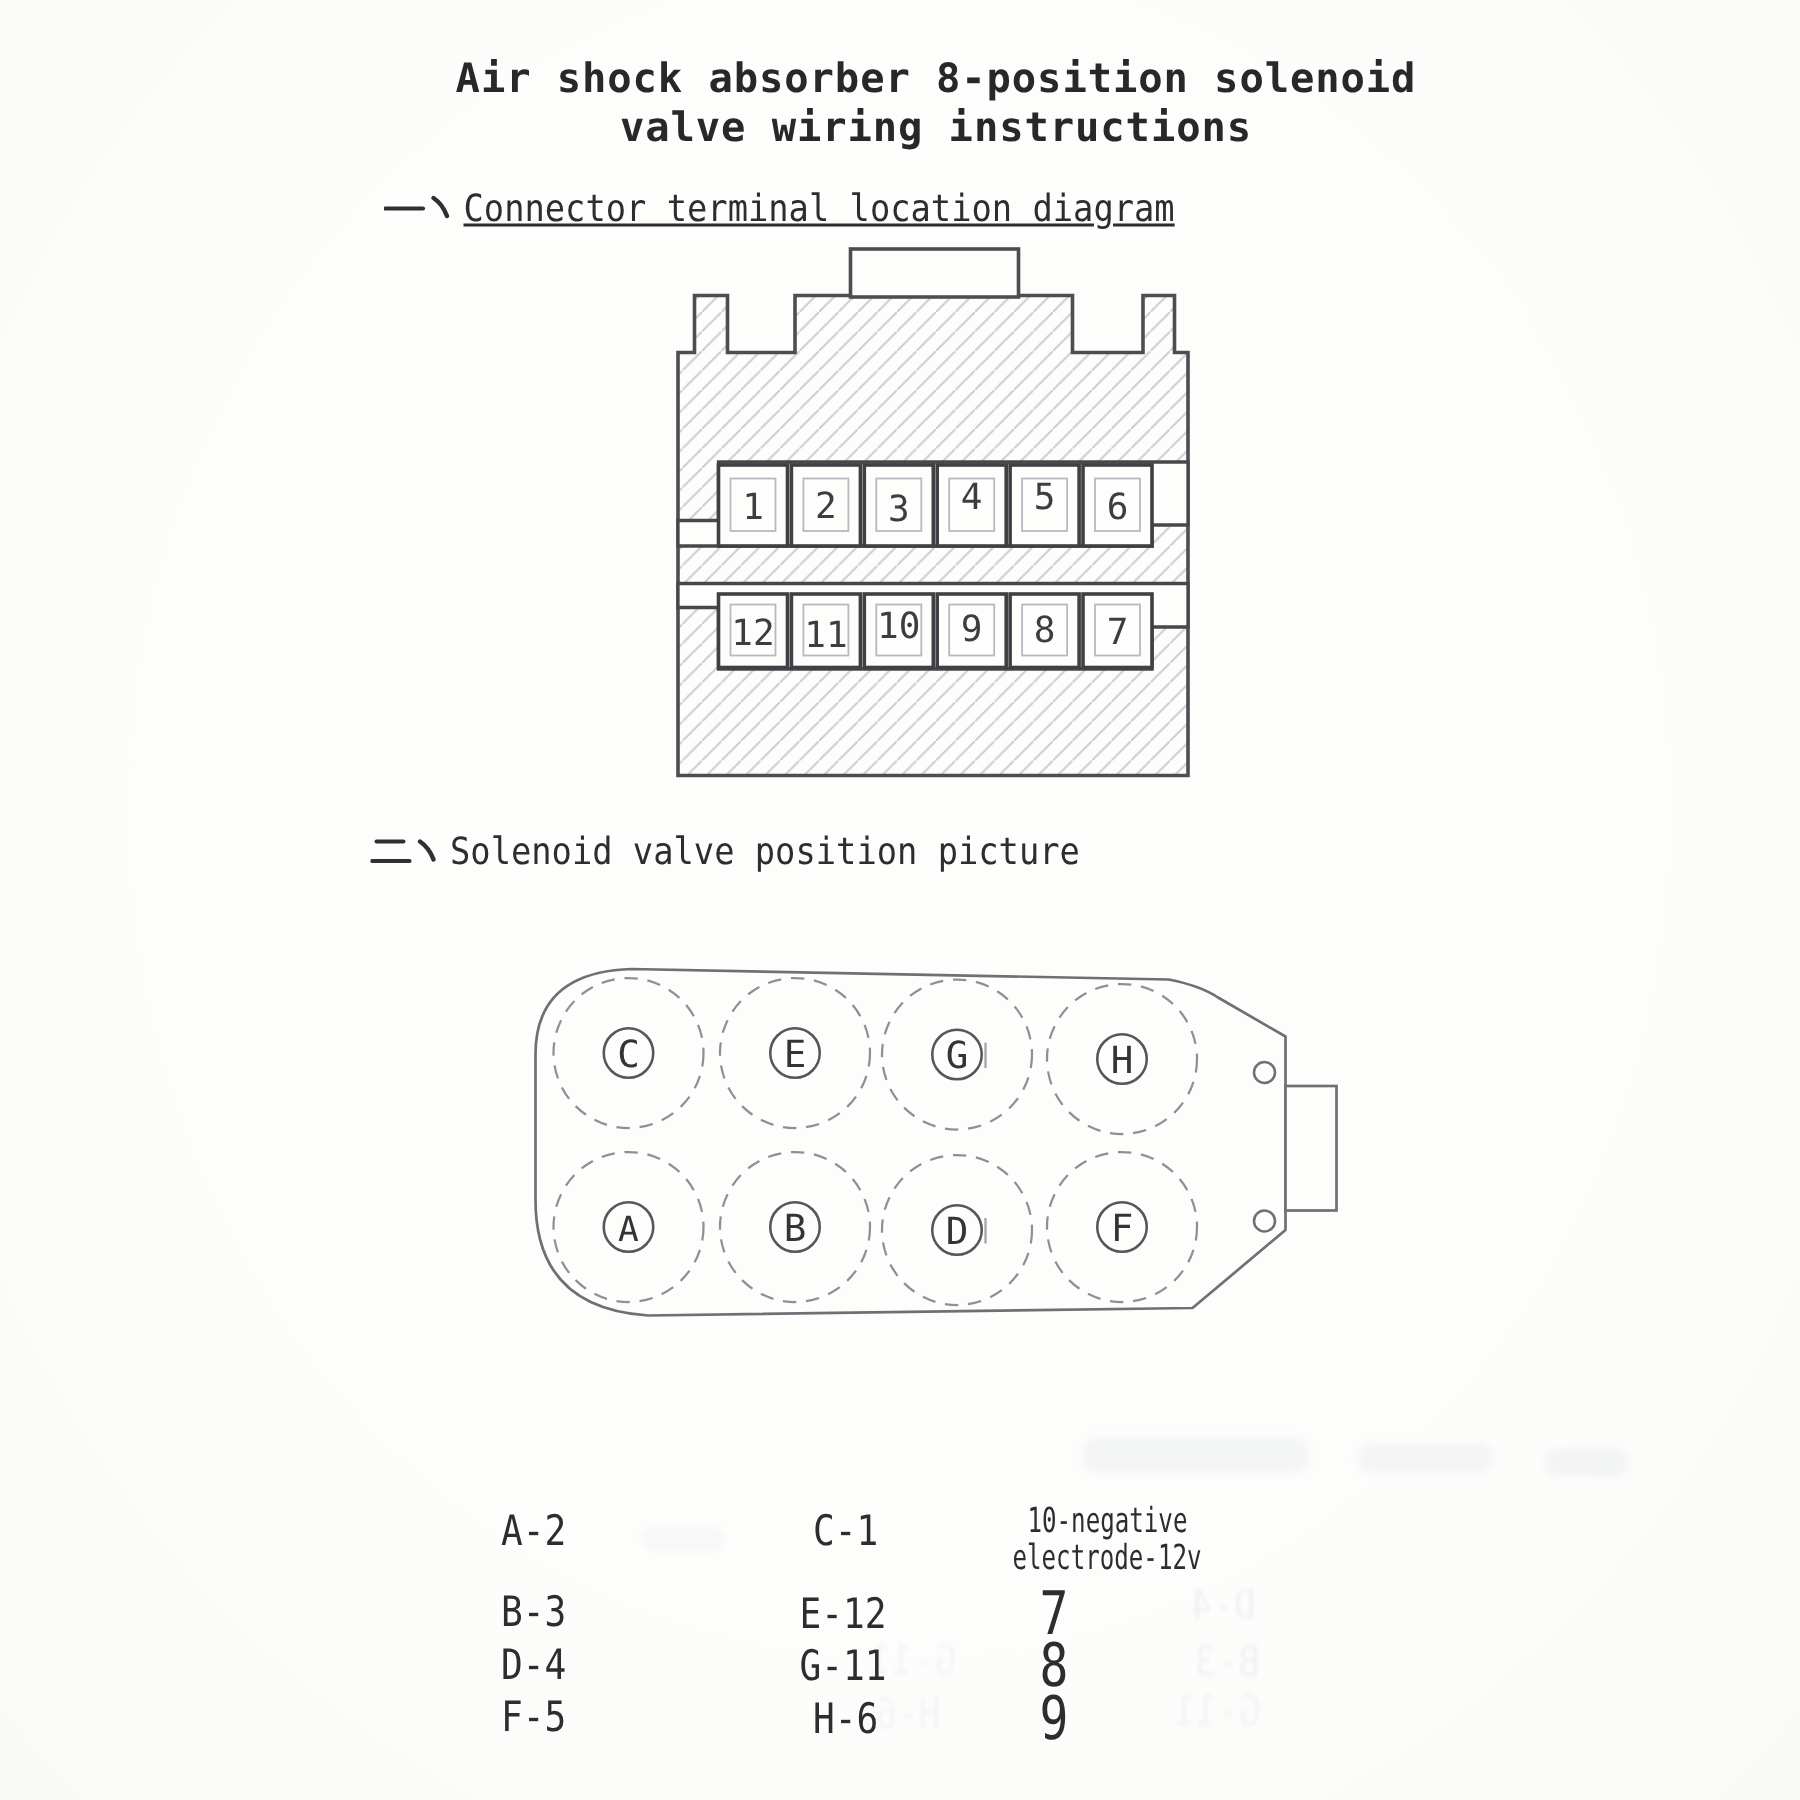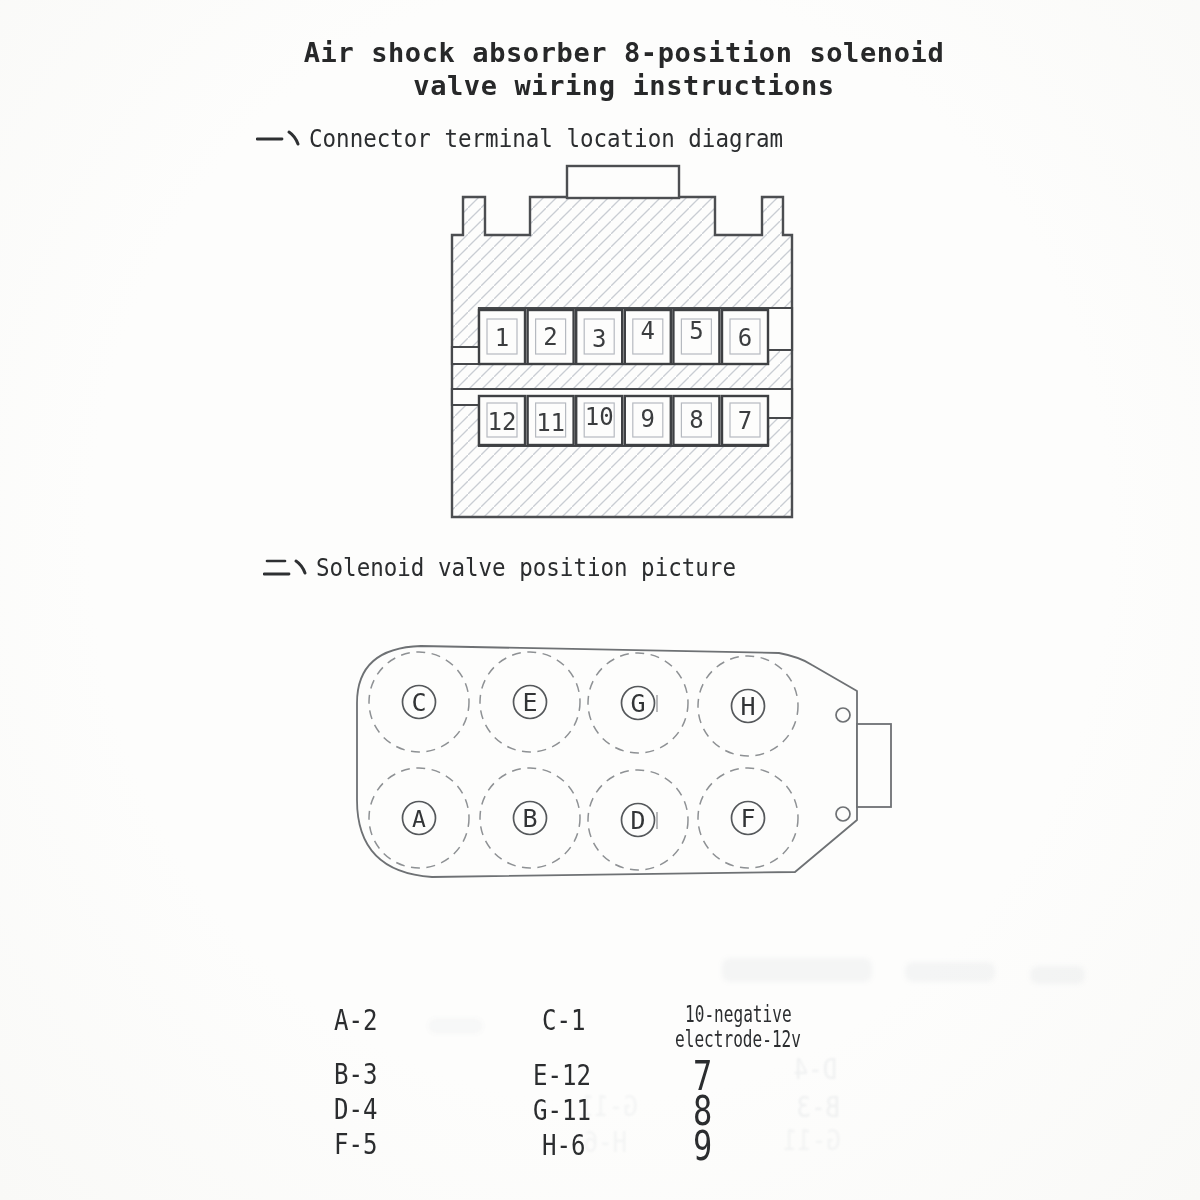--- a/index.html
+++ b/index.html
@@ -50,21 +50,21 @@
 </head>
 <body>
 
 <div class="page">
 
   <header class="title">
     <div>Air shock absorber 8-position solenoid</div>
     <div>valve wiring instructions</div>
   </header>
 
-  <div class="heading" style="left:256px;top:124px;">
+  <div class="heading" style="left:256px;top:124px;text-decoration:underline;">
     <svg class="marker" width="46" height="27">
       <line x1="1" y1="14" x2="26" y2="14" stroke="#2e3032" stroke-width="2.8" stroke-linecap="round"></line>
       <path d="M33,7 Q39,11 42,19" fill="none" stroke="#2e3032" stroke-width="3" stroke-linecap="round"></path>
     </svg>
     <span class="lbl">Connector terminal location diagram</span>
   </div>
 
   <svg style="position:absolute;left:440px;top:160px;" width="360" height="370" viewBox="440 160 360 370">
     <defs>
       <pattern id="hatch" width="13" height="13" patternUnits="userSpaceOnUse">
@@ -141,21 +141,21 @@
         <text x="696.4" y="428" font-size="24" fill="#3b3d3f" text-anchor="middle">8</text>
       </g>
       <g>
         <rect x="722" y="396" width="46" height="49" fill="#fdfdfc" stroke="#3e4043" stroke-width="2.4"></rect>
         <rect x="730" y="403" width="30" height="34" fill="none" stroke="#b6bac0" stroke-width="1.2"></rect>
         <text x="745" y="429" font-size="24" fill="#3b3d3f" text-anchor="middle">7</text>
       </g>
     </g>
   </svg>
 
-  <div class="heading" style="left:263px;top:553px;">
+  <div class="heading" style="left:247px;top:553px;">
     <svg class="marker" width="46" height="27">
       <line x1="4" y1="7" x2="22" y2="7" stroke="#2e3032" stroke-width="2.6" stroke-linecap="round"></line>
       <line x1="1" y1="20" x2="26" y2="20" stroke="#2e3032" stroke-width="2.8" stroke-linecap="round"></line>
       <path d="M33,7 Q39,11 42,19" fill="none" stroke="#2e3032" stroke-width="3" stroke-linecap="round"></path>
     </svg>
     <span class="lbl">Solenoid valve position picture</span>
   </div>
 
   <svg style="position:absolute;left:350px;top:625px;" width="550" height="265" viewBox="350 625 550 265">
 

